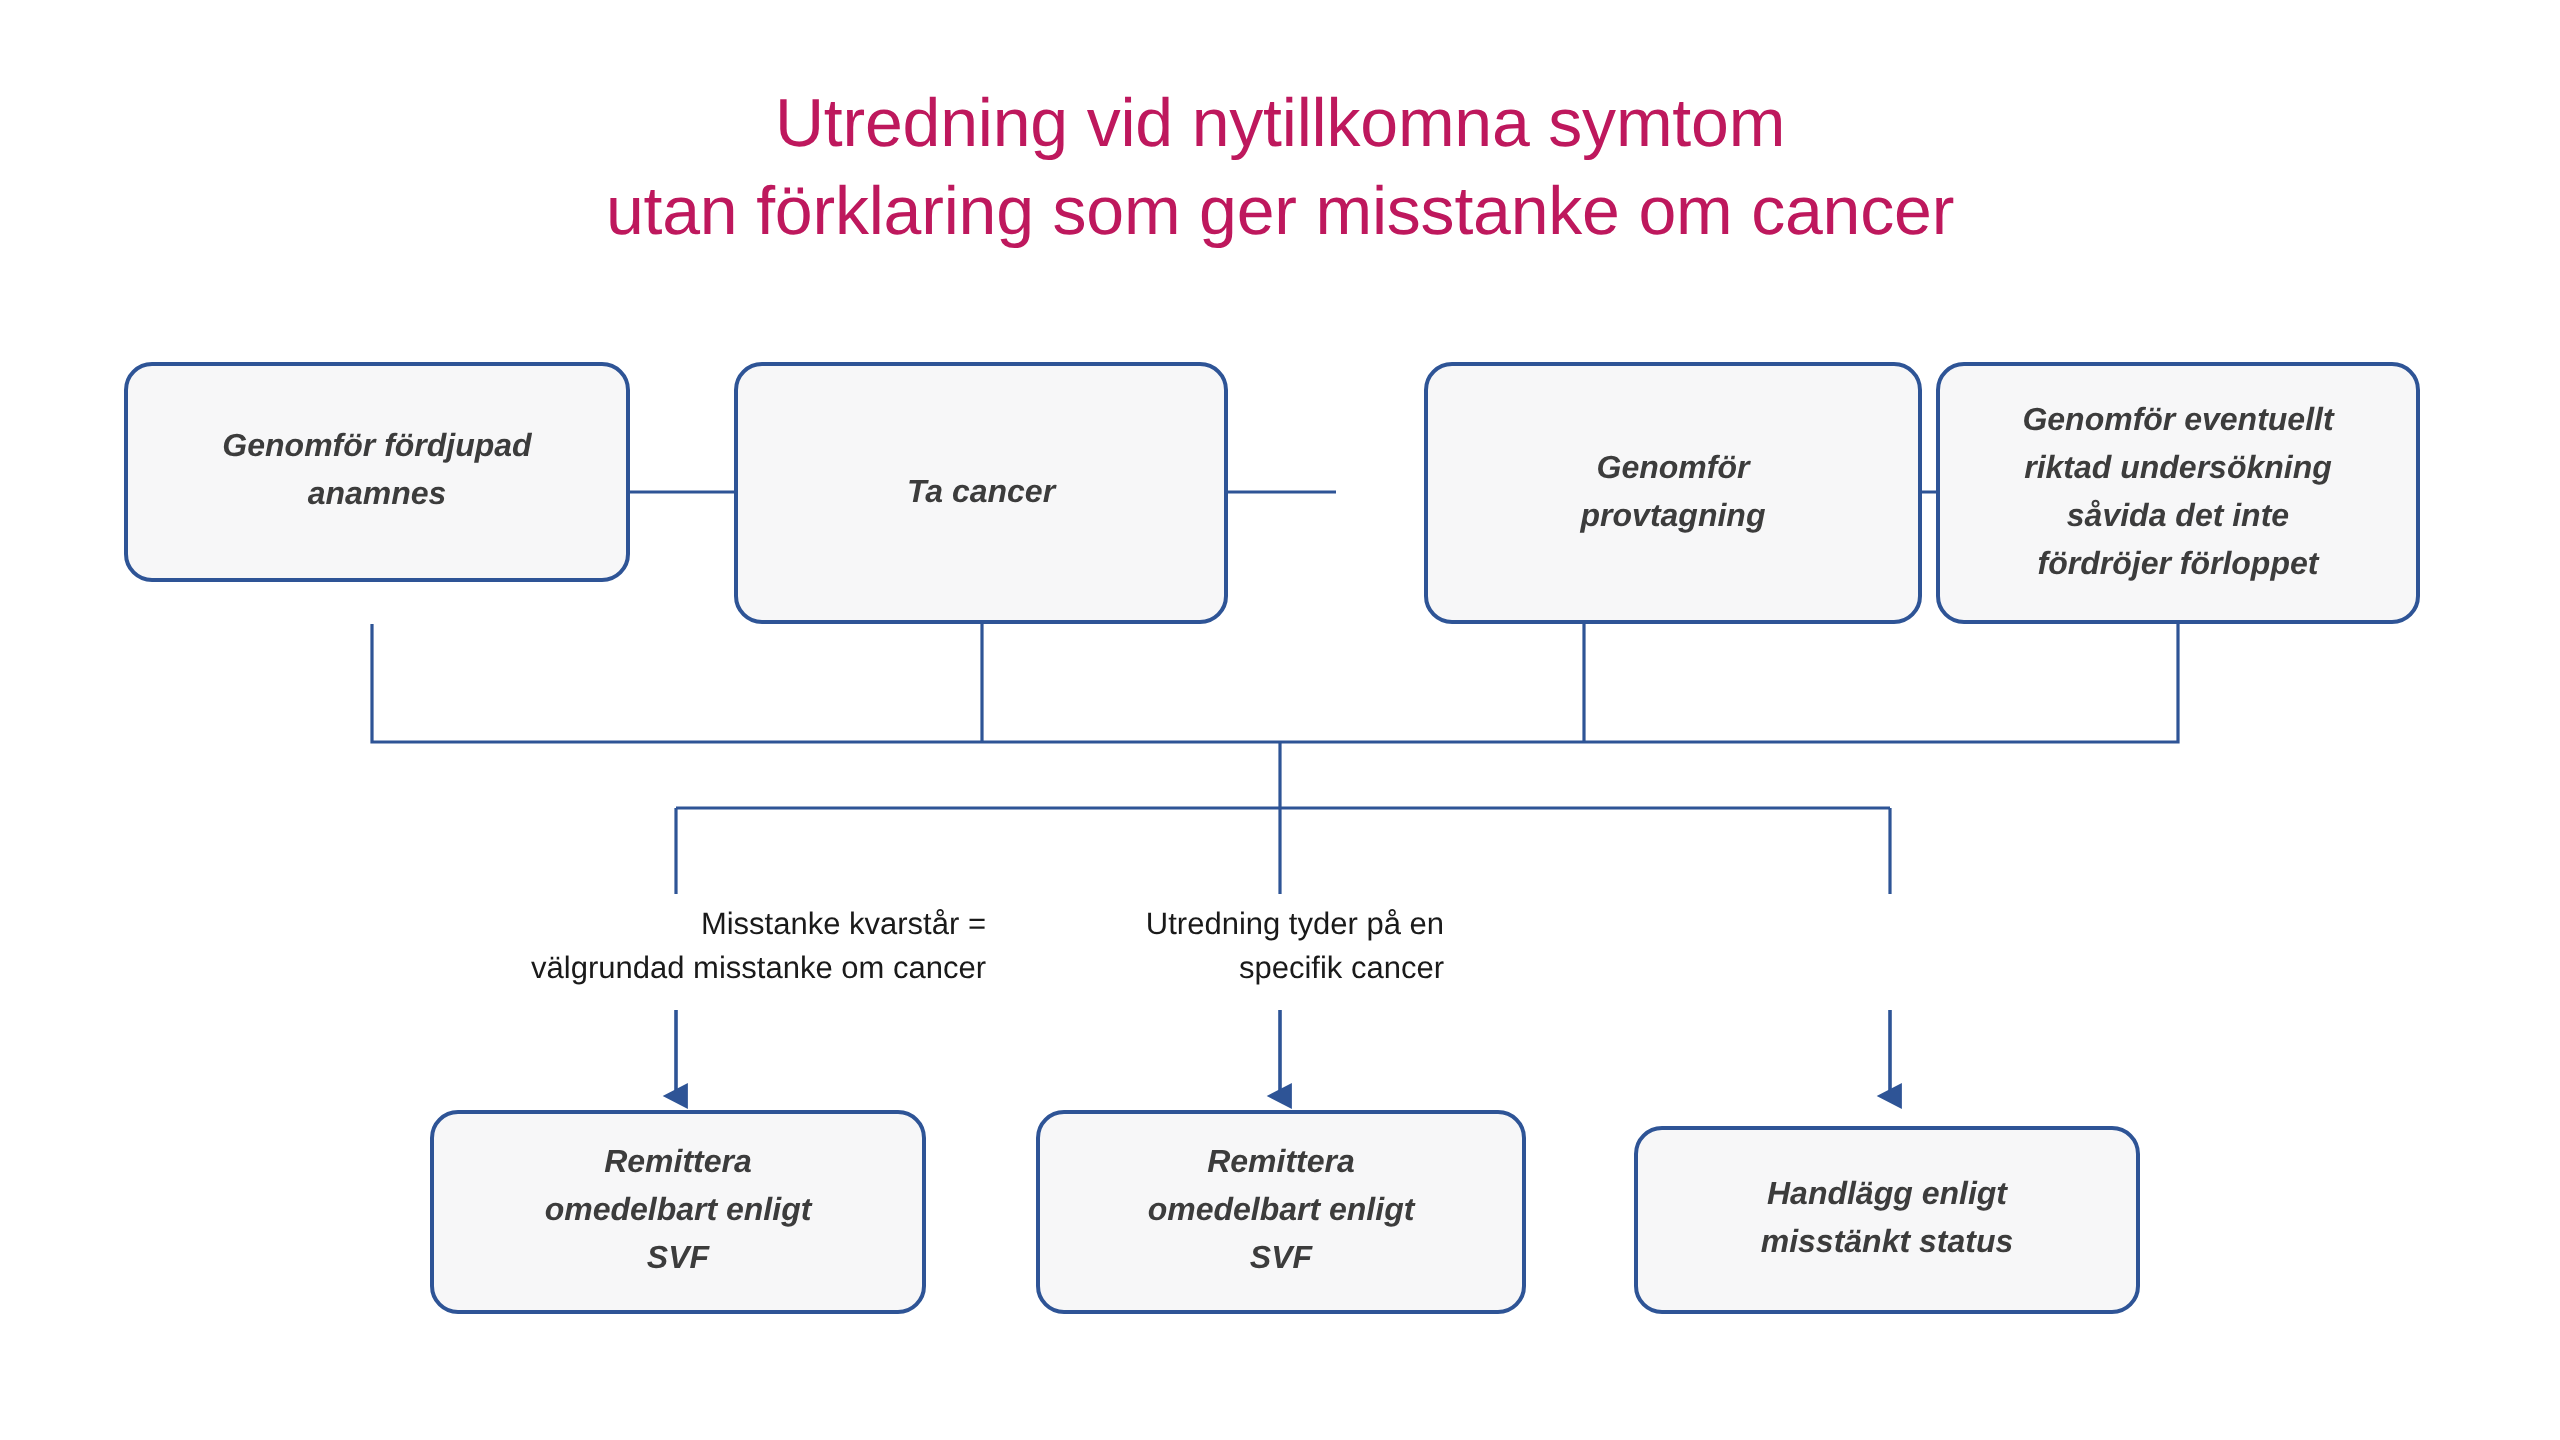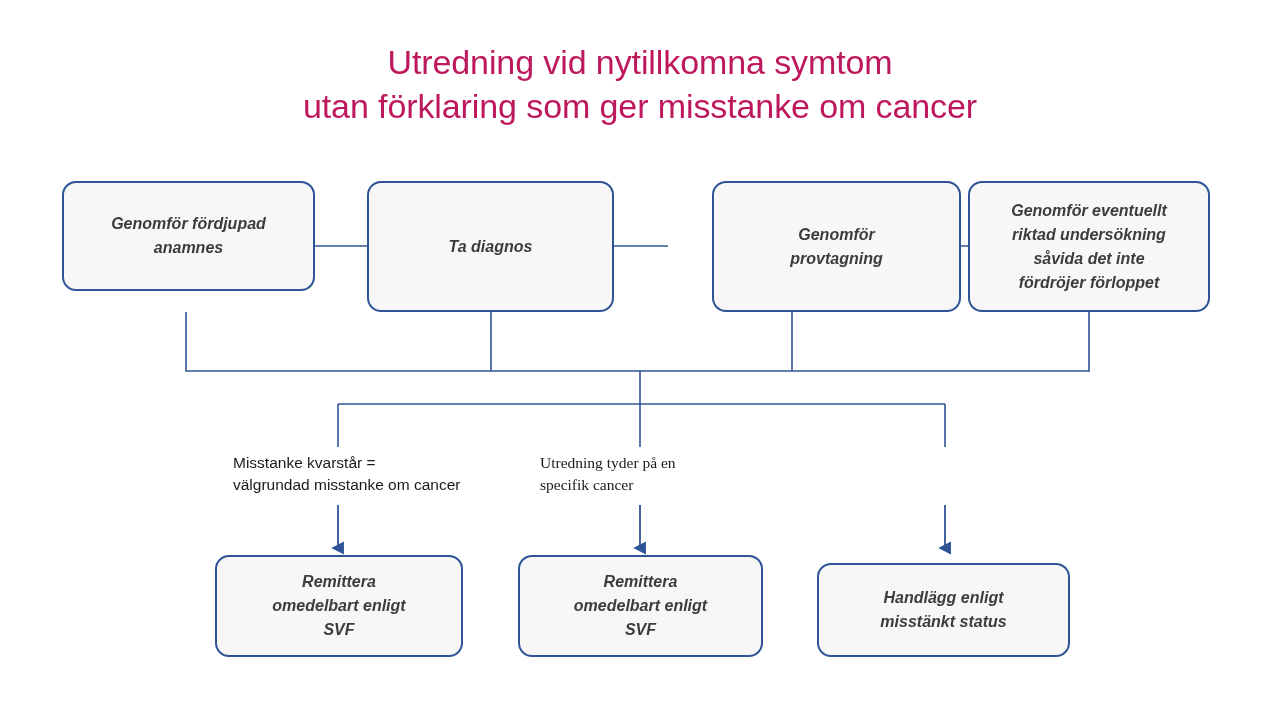--- a/index.html
+++ b/index.html
@@ -57,21 +57,21 @@
     font-size: 16px;
     line-height: 24px;
     white-space: pre-line;
     padding: 18px 8px;
     font-style: italic;
   }
 
   .edge-label {
     position: absolute;
     box-sizing: border-box;
-    text-align: left;
+    text-align: right;
     color: #1a1a1a;
     font-size: 15.5px;
     line-height: 22px;
     font-weight: 400;
     white-space: pre-line;
     background: #ffffff;
   }
 </style>
 </head>
 <body>
@@ -110,31 +110,31 @@
       <line x1="640" y1="505" x2="640" y2="548" marker-end="url(#arrowhead)"></line>
       <line x1="945" y1="505" x2="945" y2="548" marker-end="url(#arrowhead)"></line>
     </g>
   </svg>
 
   <div class="title">Utredning vid nytillkomna symtom
 utan förklaring som ger misstanke om cancer</div>
 
   <div class="node" style="left:62px;  top:181px; width:253px; height:110px;">Genomför fördjupad
 anamnes</div>
-  <div class="node" style="left:367px; top:181px; width:247px; height:131px;">Ta diagnos</div>
+  <div class="node" style="left:367px; top:181px; width:247px; height:131px;">Ta cancer</div>
   <div class="node" style="left:668px; top:181px; width:249px; height:131px;margin-left:44px;">Genomför
 provtagning</div>
   <div class="node" style="left:968px; top:181px; width:242px; height:131px;">Genomför eventuellt
 riktad undersökning
 såvida det inte
 fördröjer förloppet</div>
 
   <div class="edge-label" style="left:233px; top:452px; width:260px;">Misstanke kvarstår =
 välgrundad misstanke om cancer</div>
-  <div class="edge-label" style="left:540px; top:452px; width:212px;font-family:Liberation Serif, serif;">Utredning tyder på en
+  <div class="edge-label" style="left:510px; top:452px; width:212px;">Utredning tyder på en
 specifik cancer</div>
 
   <div class="node" style="left:215px; top:555px; width:248px; height:102px;">Remittera
 omedelbart enligt
 SVF</div>
   <div class="node" style="left:518px; top:555px; width:245px; height:102px;">Remittera
 omedelbart enligt
 SVF</div>
   <div class="node" style="left:817px; top:563px; width:253px; height:94px;">Handlägg enligt
 misstänkt status</div>

